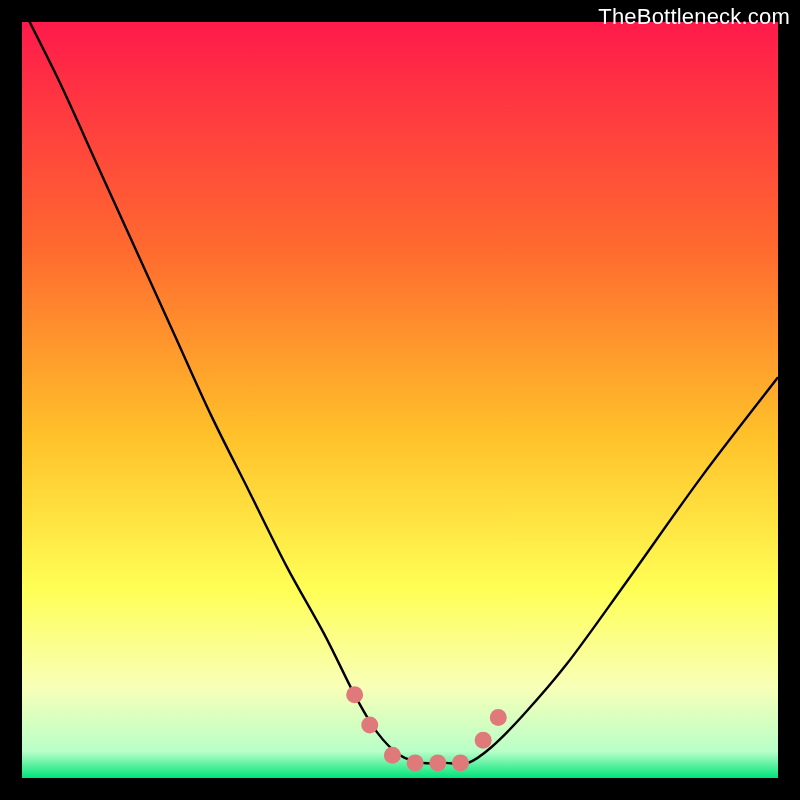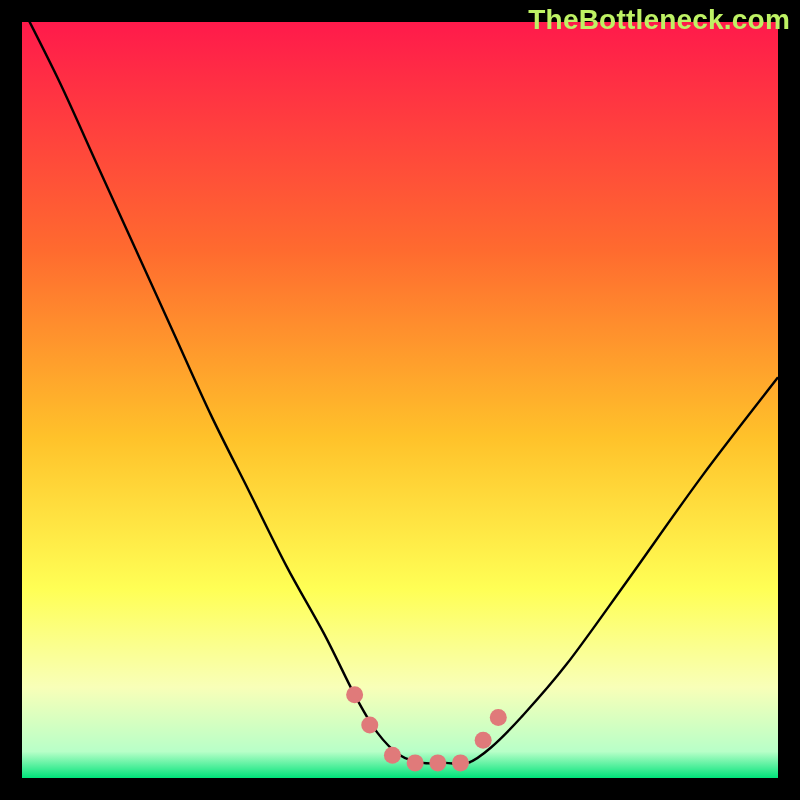--- a/index.html
+++ b/index.html
@@ -21,23 +21,23 @@
     left: 22px;
     top: 22px;
     width: 756px;
     height: 756px;
     overflow: hidden;
   }
   .watermark {
     position: absolute;
     top: 4px;
     right: 10px;
-    color: #bef264;
-    font-size: 28px;
-    font-weight: 700;
+    color: #ffffff;
+    font-size: 22px;
+    font-weight: 400;
     letter-spacing: 0.2px;
     z-index: 5;
   }
   svg { display: block; }
 </style>
 </head>
 <body>
 
 <div class="frame">
   <div class="watermark">TheBottleneck.com</div>

